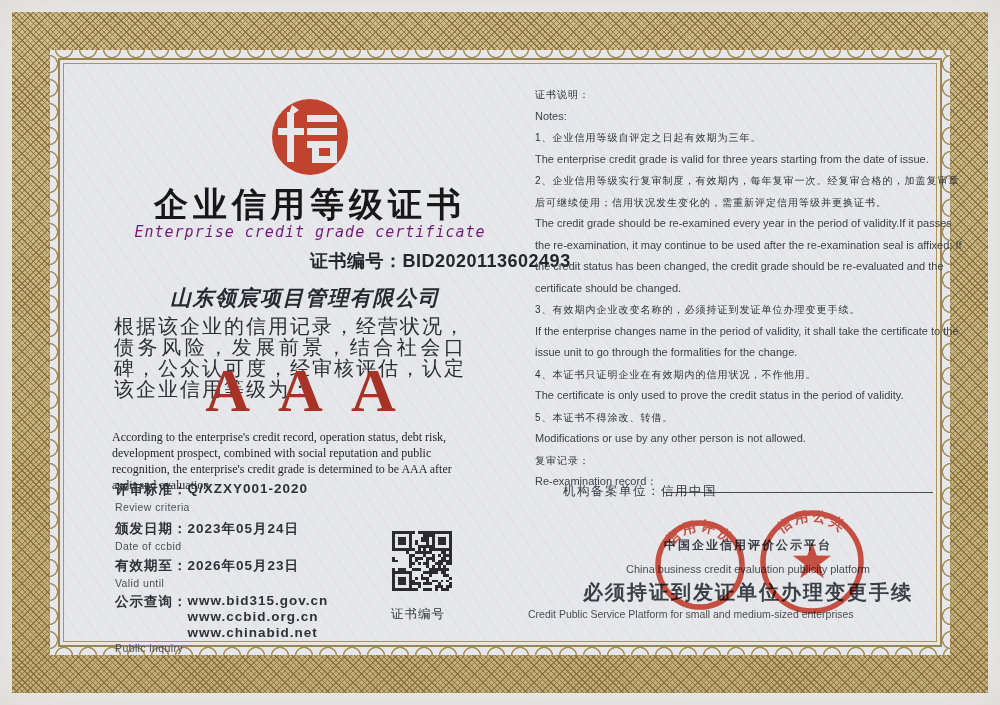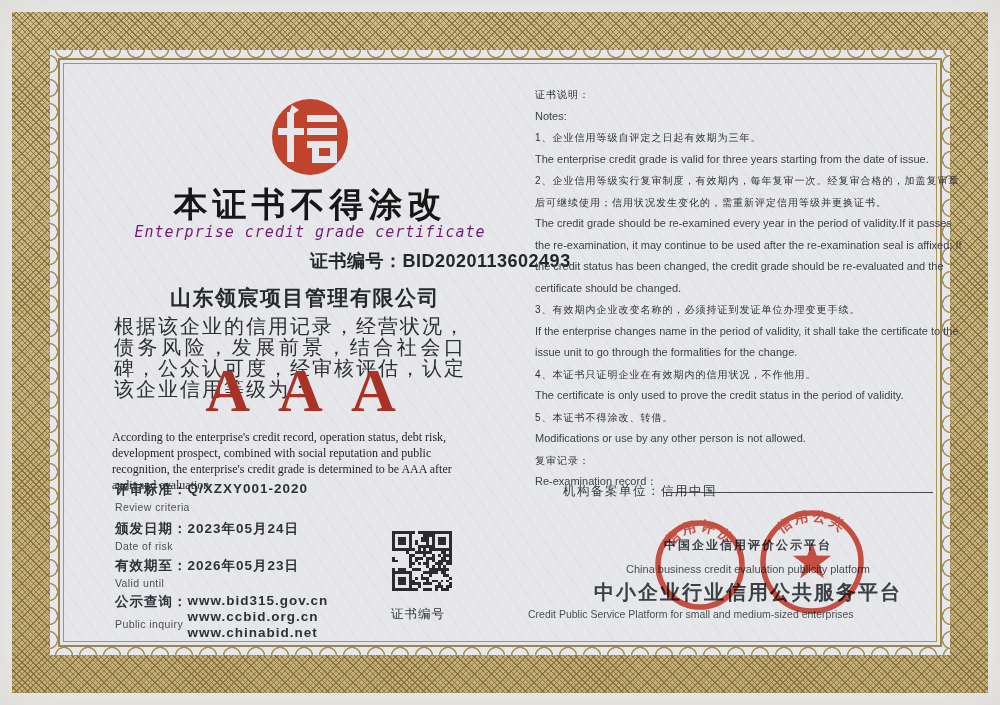--- a/index.html
+++ b/index.html
@@ -32,21 +32,21 @@
      background:repeating-linear-gradient(55deg, rgba(190,90,80,.04) 0 2px, rgba(0,0,0,0) 2px 15px);}
   
   .logo{position:absolute;left:270px;top:95px;width:80px;height:84px;}
   .title{position:absolute;left:115px;width:390px;top:182px;text-align:center;
      font-size:34px;font-weight:700;letter-spacing:5px;color:#171717;}
   .subtitle{position:absolute;left:113px;width:394px;top:223px;text-align:center;
      font-family:"DejaVu Sans Mono","Liberation Mono",monospace;font-size:15px;letter-spacing:1px;color:#701a75;font-style:italic;}
   .certno{position:absolute;left:310px;top:249px;font-size:18px;font-weight:700;letter-spacing:.5px;color:#23262b;}
   
   .company{position:absolute;left:110px;width:390px;top:284px;text-align:center;
-     font-size:21px;font-weight:600;letter-spacing:1.5px;color:#26292e;}
+     font-size:21px;font-weight:600;letter-spacing:1.5px;color:#26292e;font-style:italic;}
   .stmt-cn{position:absolute;left:114px;top:316px;width:352px;font-size:20px;line-height:21px;
      letter-spacing:2px;text-align:justify;color:#2c2f33;font-weight:500;}
   .grade{position:absolute;left:115px;width:385px;top:355px;text-align:center;padding-left:14px;box-sizing:border-box;
      font-family:"Liberation Serif","DejaVu Serif",serif;font-size:62px;font-weight:700;letter-spacing:28px;color:#a93226;}
   .stmt-en{position:absolute;left:112px;top:429px;width:364px;
      font-family:"Liberation Serif","DejaVu Serif",serif;font-size:12px;line-height:16px;color:#1f1f1f;}
   .fld{position:absolute;left:115px;display:flex;font-size:13.5px;font-weight:600;letter-spacing:1px;color:#2e3238;}
   .fld .val{font-weight:600;}
   .fld-sub{position:absolute;left:115px;font-size:10.5px;letter-spacing:.4px;color:#4a4f55;}
   .urls{display:flex;flex-direction:column;gap:1px;font-weight:600;}
@@ -96,58 +96,58 @@
     <polygon points="22,10 29,15 17,24" fill="#e6e7ea"></polygon>
     <rect x="17" y="17" width="7" height="50" fill="#e6e7ea"></rect>
     <rect x="8" y="33" width="26" height="7" fill="#e6e7ea"></rect>
     <rect x="37" y="20" width="30" height="7" fill="#e6e7ea"></rect>
     <rect x="37" y="33" width="30" height="7" fill="#e6e7ea"></rect>
     <rect x="37" y="46" width="30" height="7" fill="#e6e7ea"></rect>
     <rect x="60" y="46" width="7" height="22" fill="#e6e7ea"></rect>
     <rect x="42" y="61" width="25" height="7" fill="#e6e7ea"></rect>
     <rect x="42" y="52" width="7" height="16" fill="#e6e7ea"></rect>
   </svg>
-  <div class="title">本证书不得涂改</div>
+  <div class="title">企业信用等级证书</div>
   <div class="subtitle">Enterprise credit grade certificate</div>
   <div class="certno">
     <span>证书编号：</span><span>BID2020113602493</span>
   </div>
 
   <div class="company">山东领宸项目管理有限公司</div>
   <div class="stmt-cn">根据该企业的信用记录，经营状况，债务风险，发展前景，结合社会口碑，公众认可度，经审核评估，认定该企业信用等级为：</div>
   <div class="grade">AAA</div>
   <div class="stmt-en">According to the enterprise's credit record, operation status, debt risk, development prospect, combined with social reputation and public recognition, the enterprise's credit grade is determined to be AAA after audit and evaluation</div>
 
   <div class="fld" style="top:481px">
     <span>评审标准：</span>
     <span class="val">Q/XZXY001-2020</span>
   </div>
   <div class="fld-sub" style="top:501px">Review criteria</div>
 
   <div class="fld" style="top:520px">
     <span>颁发日期：</span>
     <span class="val">2023年05月24日</span>
   </div>
-  <div class="fld-sub" style="top:540px">Date of risk</div>
+  <div class="fld-sub" style="top:540px">Date of ccbid</div>
 
   <div class="fld" style="top:557px">
     <span>有效期至：</span>
     <span class="val">2026年05月23日</span>
   </div>
   <div class="fld-sub" style="top:577px">Valid until</div>
 
   <div class="fld" style="top:593px">
     <span>公示查询：</span>
     <span class="urls">
       <span>www.bid315.gov.cn</span>
       <span>www.ccbid.org.cn</span>
       <span>www.chinabid.net</span>
     </span>
   </div>
-  <div class="fld-sub" style="top:618px">Public inquiry</div>
+  <div class="fld-sub" style="top:642px">Public inquiry</div>
 
   <div class="qr" id="qr">
       <div class="d"></div>
       <div class="d"></div>
       <div class="d"></div>
       <div class="d"></div>
       <div class="d"></div>
       <div class="d"></div>
       <div class="d"></div>
       <div class="d"></div>
@@ -607,21 +607,21 @@
     </p>
   </div>
 
   <div class="filing">
     <span class="org">
       <span>机构备案单位：</span><span>信用中国</span>
     </span>
   </div>
   <div class="platform-cn1">中国企业信用评价公示平台</div>
   <div class="platform-en1">China business credit evaluation publicity platform</div>
-  <div class="platform-cn2">中小企业行业信用公共服务平台</div>
+  <div class="platform-cn2">必须持证到发证单位办理变更手续</div>
   <div class="platform-en2">Credit Public Service Platform for small and medium-sized enterprises</div>
 
   <svg class="stamps" viewBox="0 0 1000 705">
     <defs>
       <path id="arcL" d="M 666 565 A 34 34 0 1 1 734 565" fill="none"></path>
       <path id="arcR" d="M 771 562 A 41 41 0 1 1 853 562" fill="none"></path>
     </defs>
     <g>
       <circle cx="700" cy="565" r="42" fill="none" stroke="#d6402e" stroke-width="5.5"></circle>
       <text font-size="14" font-weight="bold" fill="#d6402e" letter-spacing="3">

